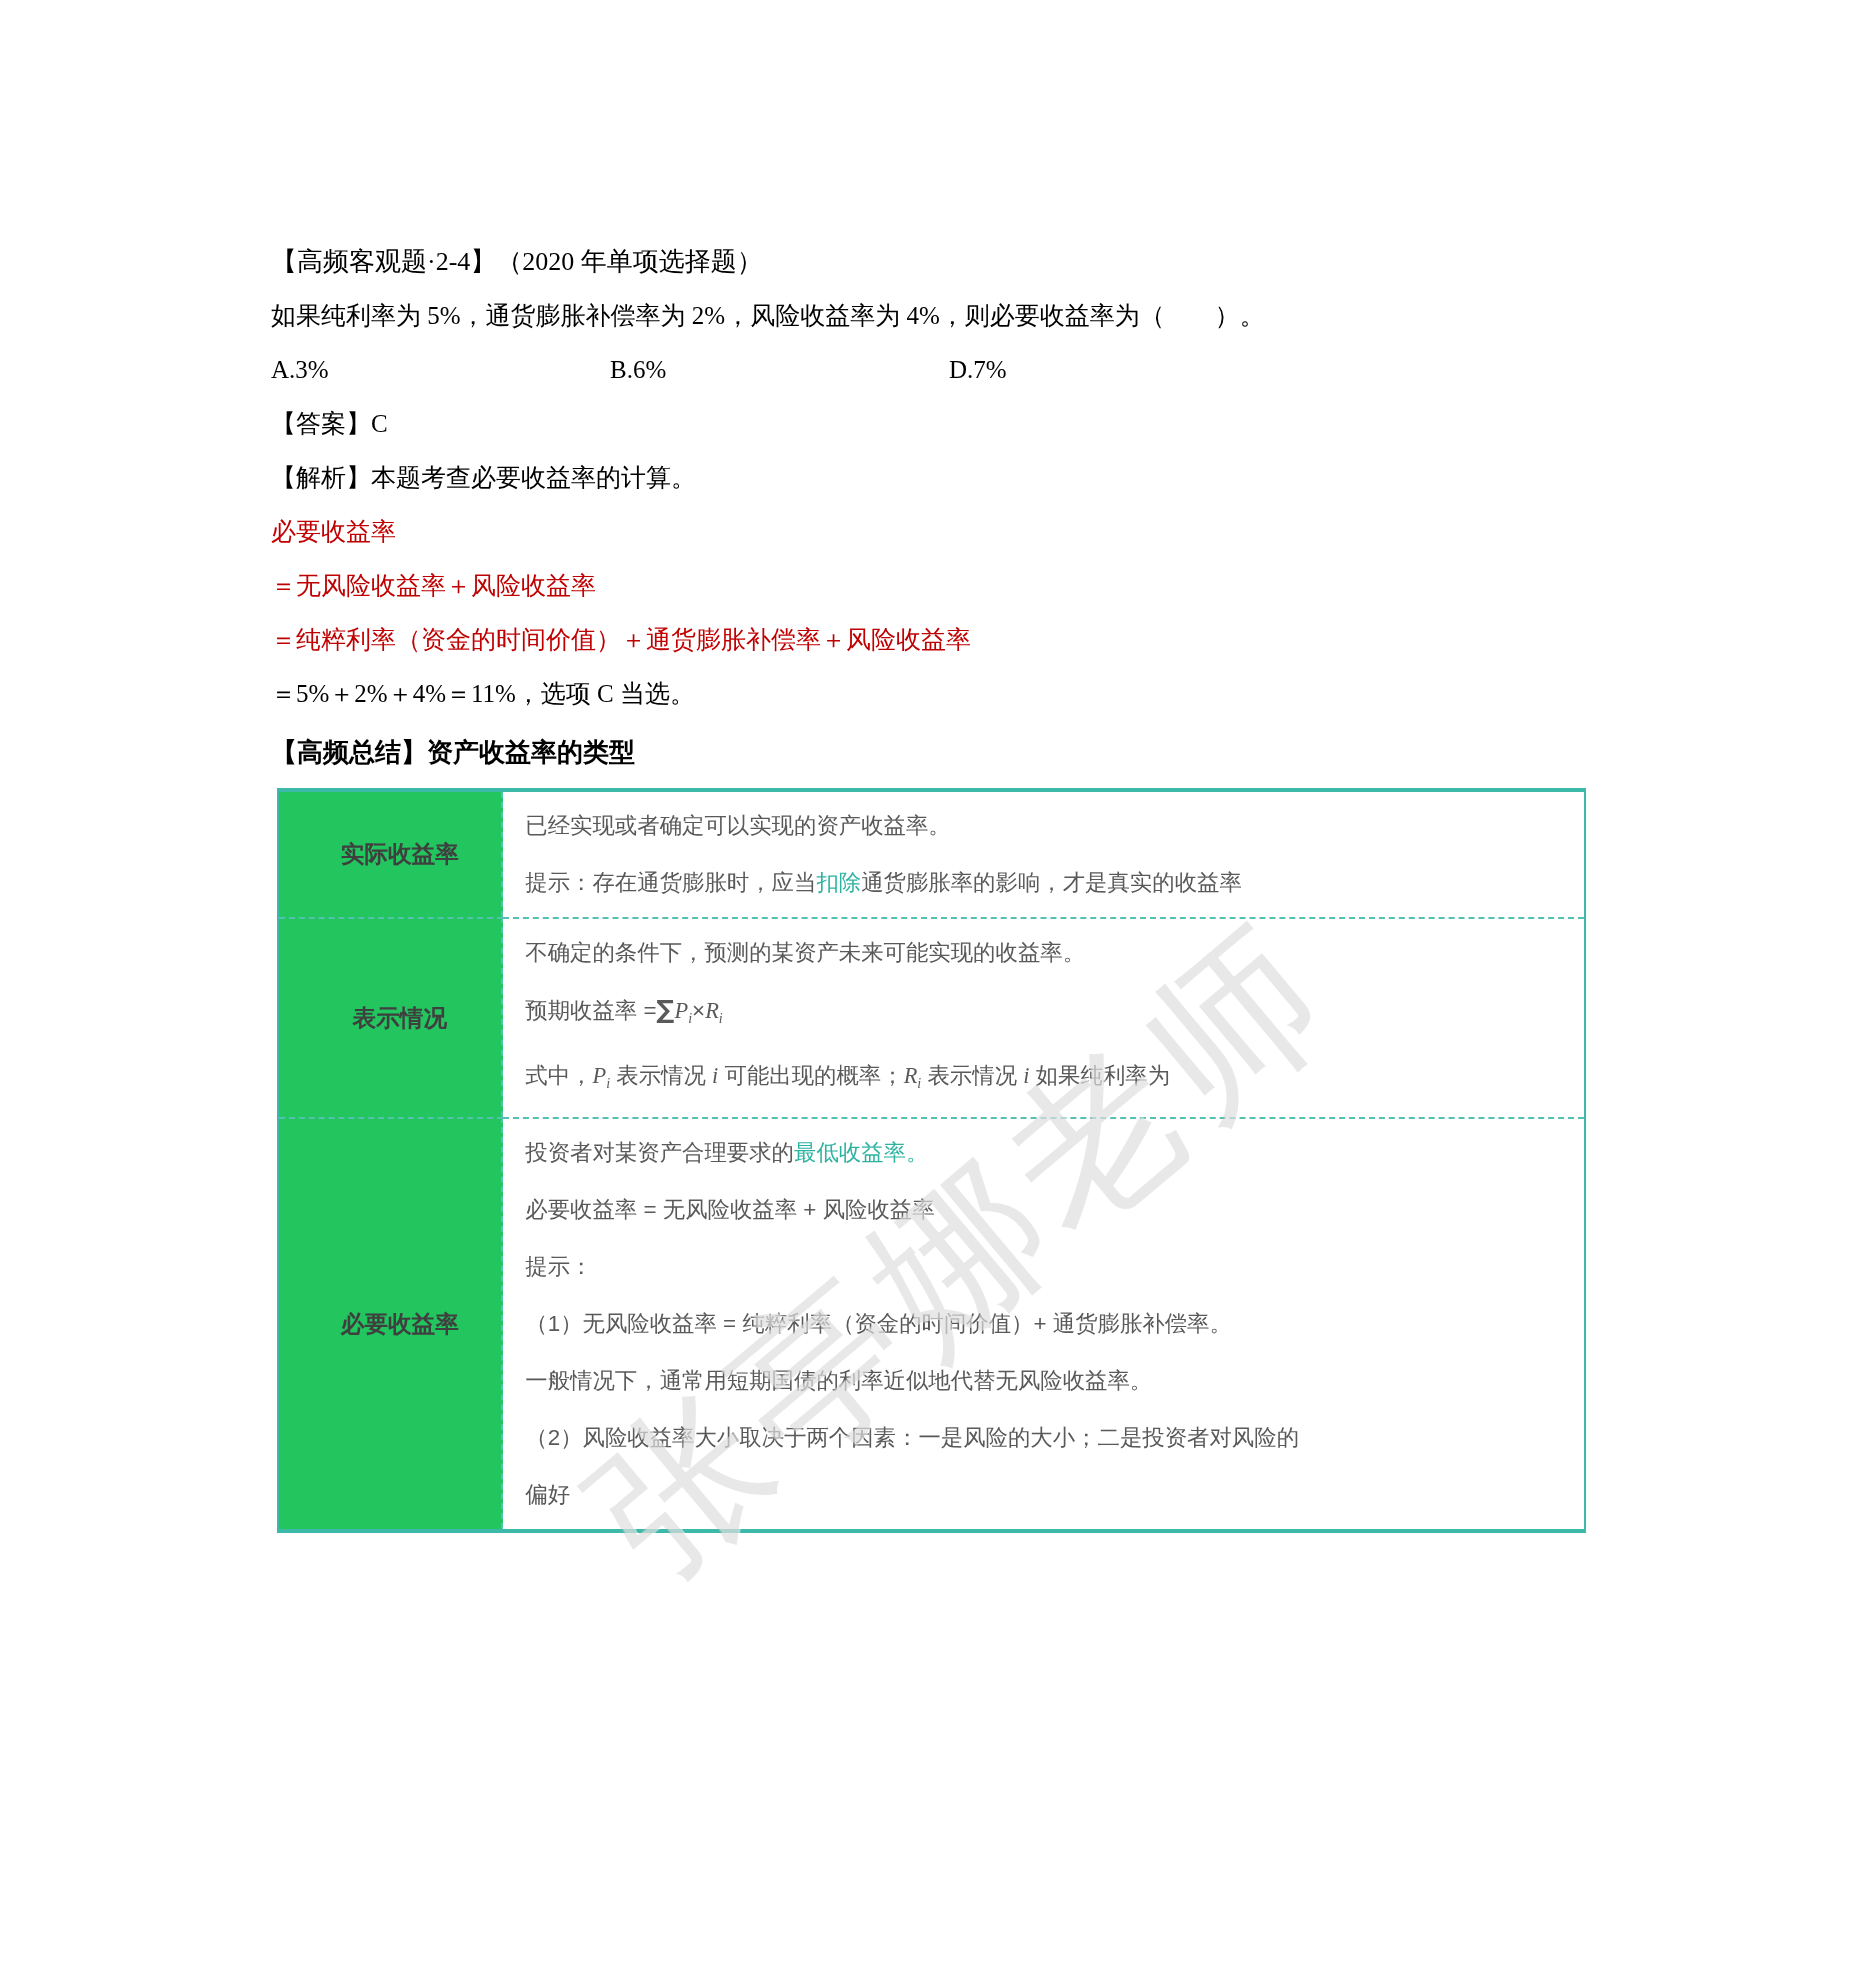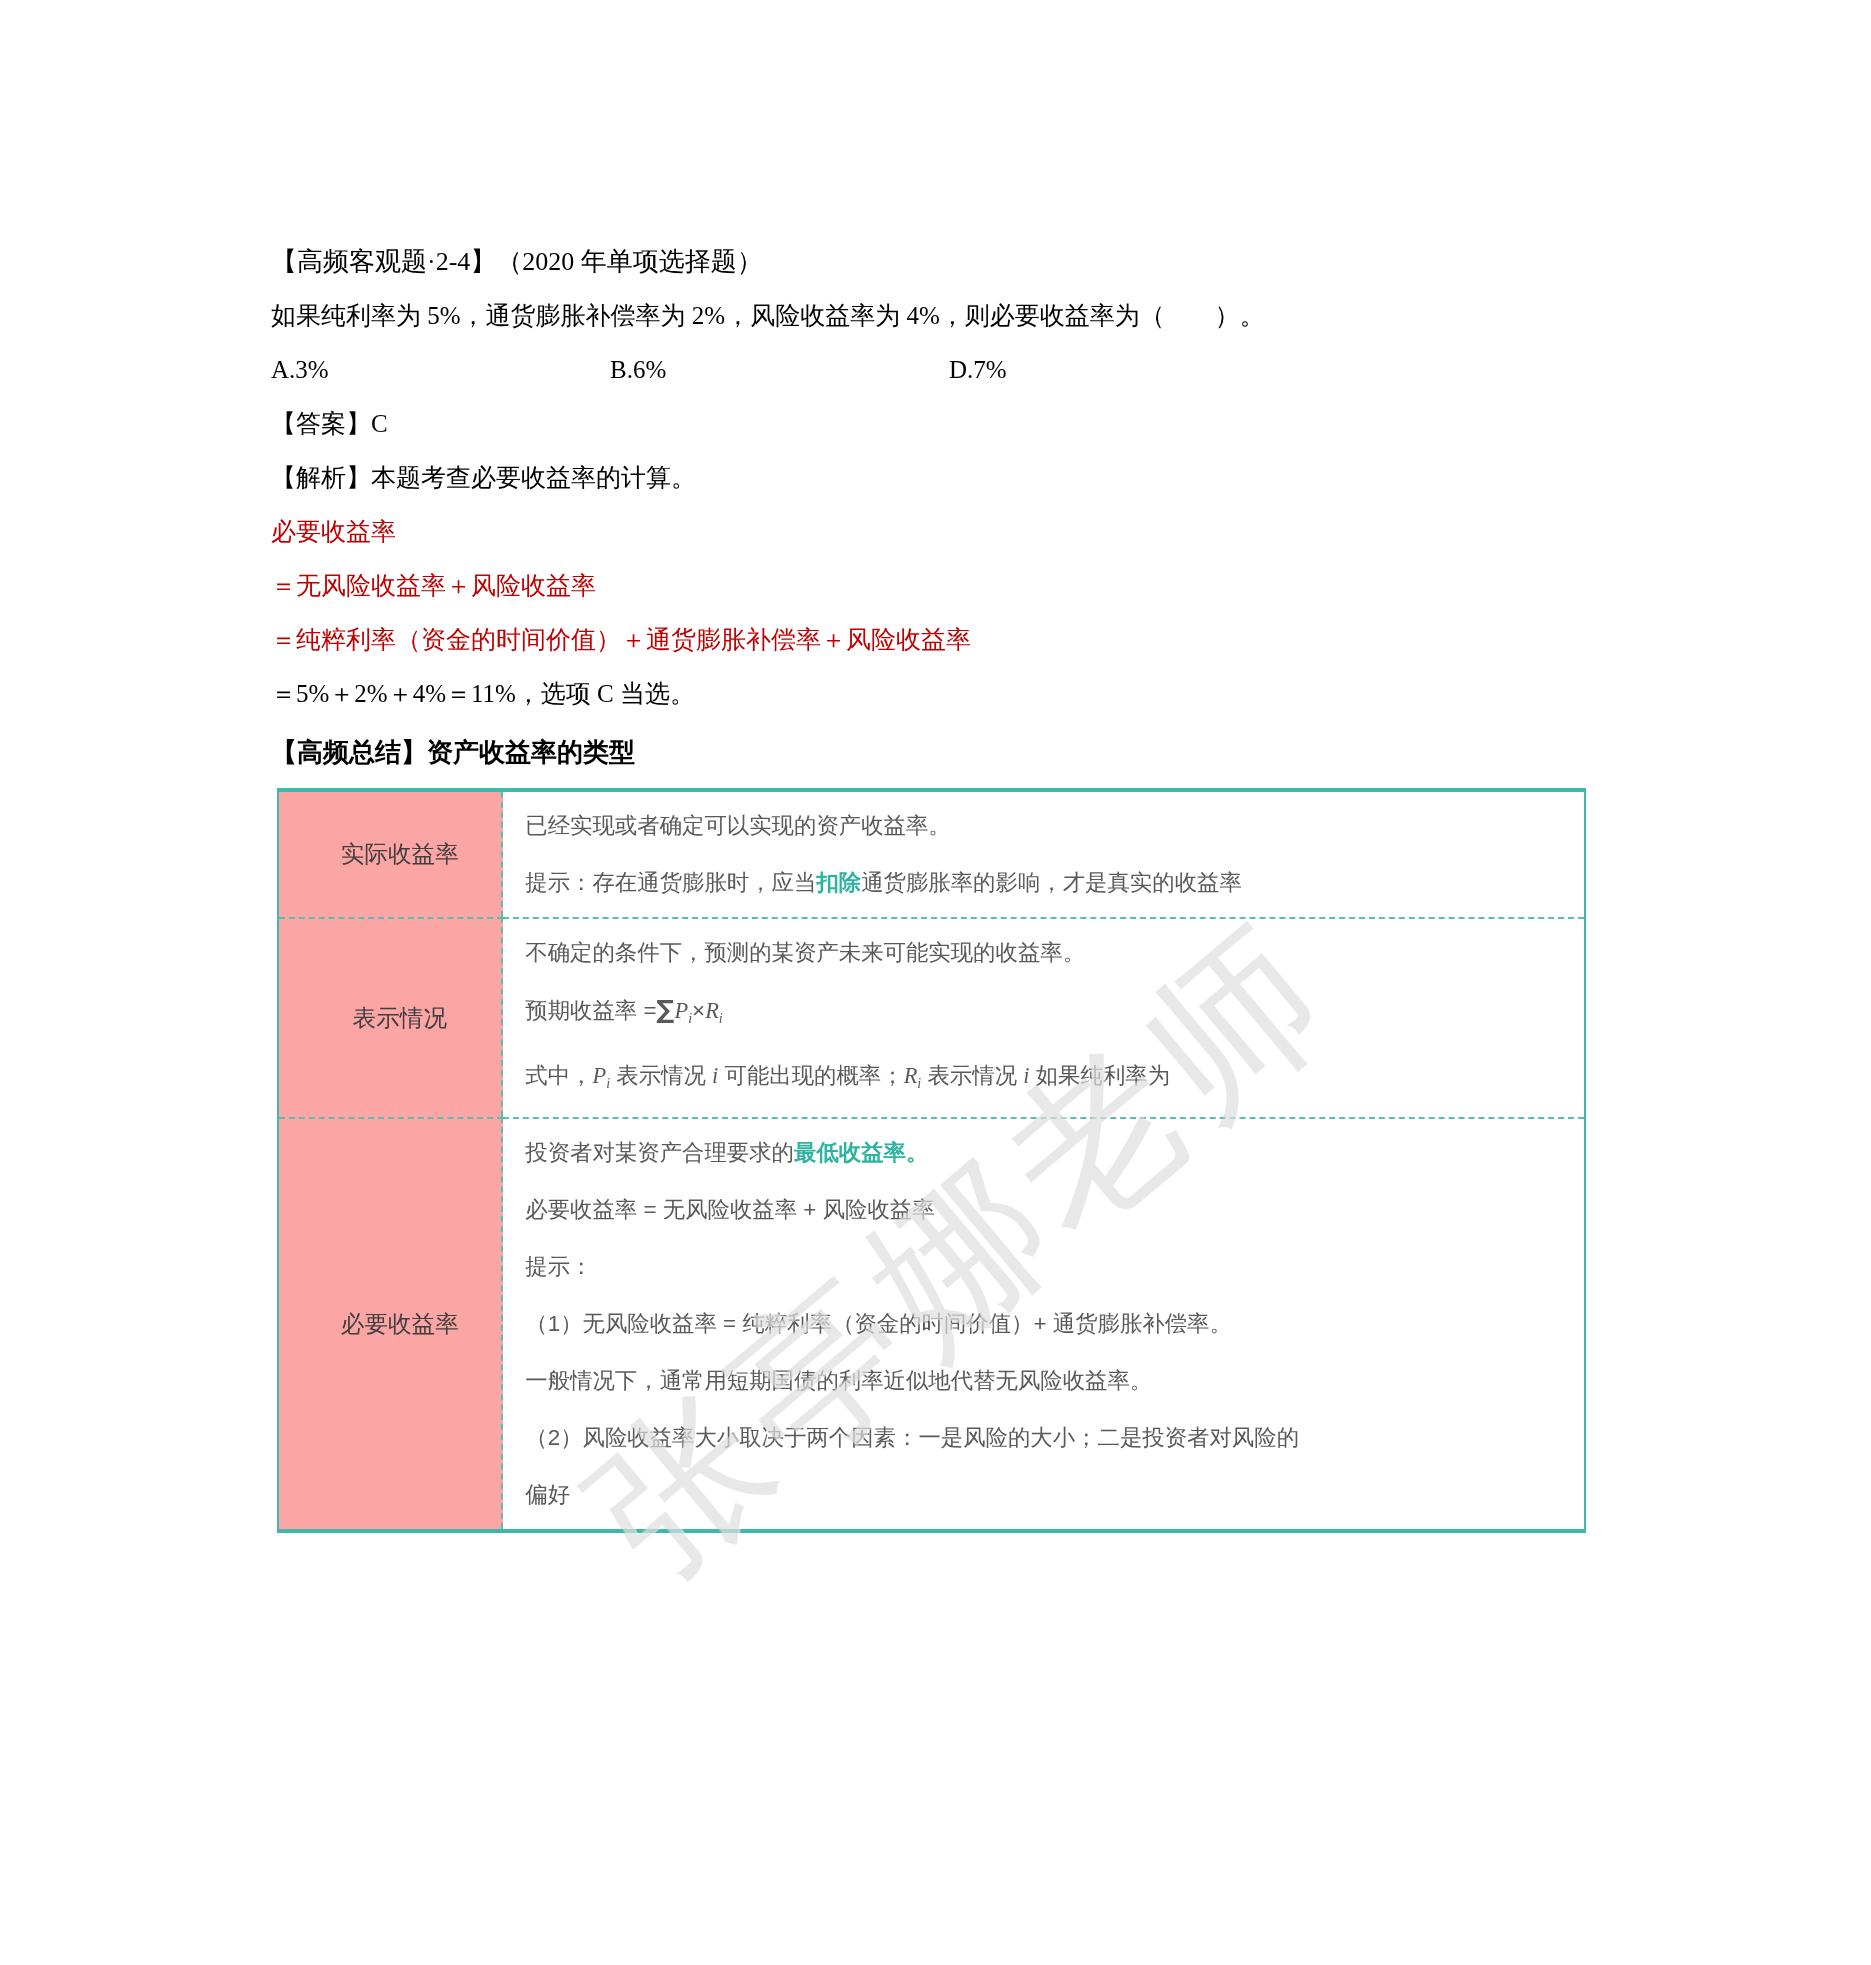--- a/index.html
+++ b/index.html
@@ -18,28 +18,28 @@
 
   
   .ttable {
     margin-top:7.9px; margin-left:6.3px; width:1309px;
     display:grid; grid-template-columns:224px 1fr;
     border:2.4px solid #3cb9a8; border-top-width:4.3px; border-bottom-width:4.3px;
     font-family:"Liberation Sans","DejaVu Sans",sans-serif;
     font-size:22.4px; color:#595959; background:#fff;
   }
   .tlabel {
-    background:#fca5a5; border-right:2px dashed #53c0b1;
+    background:#22c55e; border-right:2px dashed #53c0b1;
     display:flex; align-items:center; justify-content:center;
-    font-weight:normal; font-size:23.6px; color:#3f3f3f;padding-left:19px;
+    font-weight:bold; font-size:23.6px; color:#3f3f3f;padding-left:19px;
   }
   .tcell { padding:5.5px 22px; background:transparent; }
   .rsep { border-top:2px dashed #53c0b1; }
   .tline { line-height:57px; white-space:nowrap; }
-  .hl { color:#2fb3a1; font-weight:bold; }
+  .hl { color:#2fb3a1; font-weight:normal; }
   .fsigma { font-weight:bold; font-size:25px; font-family:"DejaVu Sans",sans-serif; }
   .fvar { font-family:"Liberation Serif","DejaVu Serif",serif; font-style:italic; }
   .fsub { font-family:"Liberation Serif","DejaVu Serif",serif; font-style:italic; font-size:14px; vertical-align:-4.7px; }
 
   
   .wm-diagonal {
     position:absolute; left:963px; top:1254px;
     transform:translate(-50%,-50%) rotate(-40deg);
     font-family:"Liberation Sans","DejaVu Sans",sans-serif;
     font-size:169px; letter-spacing:11px; white-space:nowrap;

